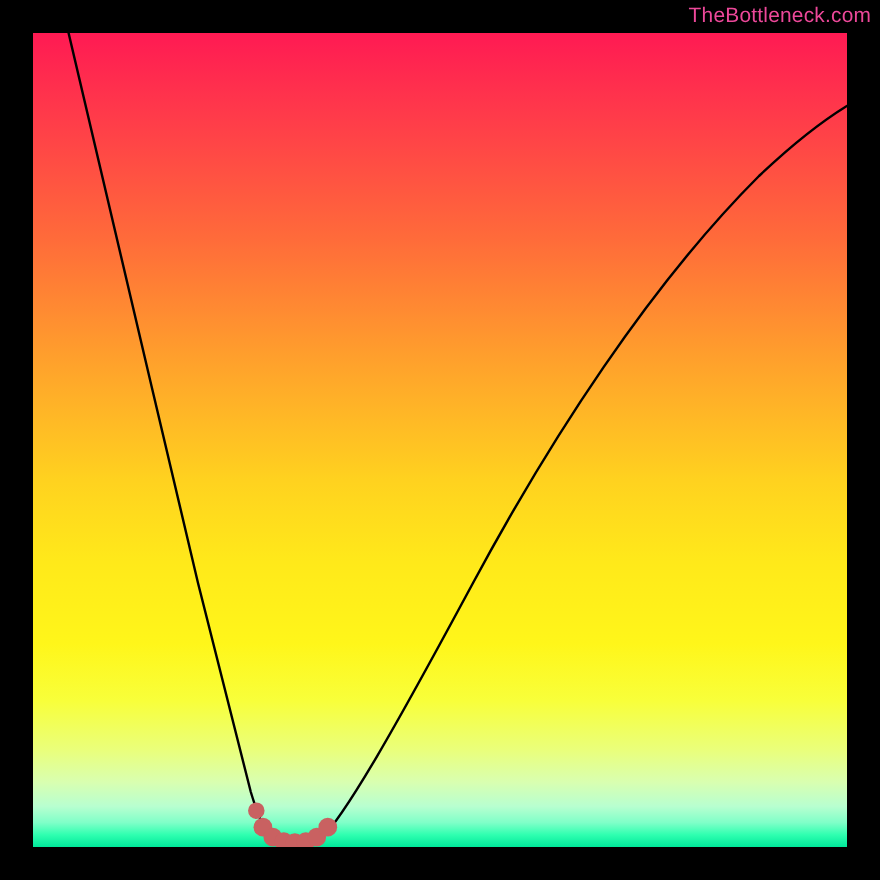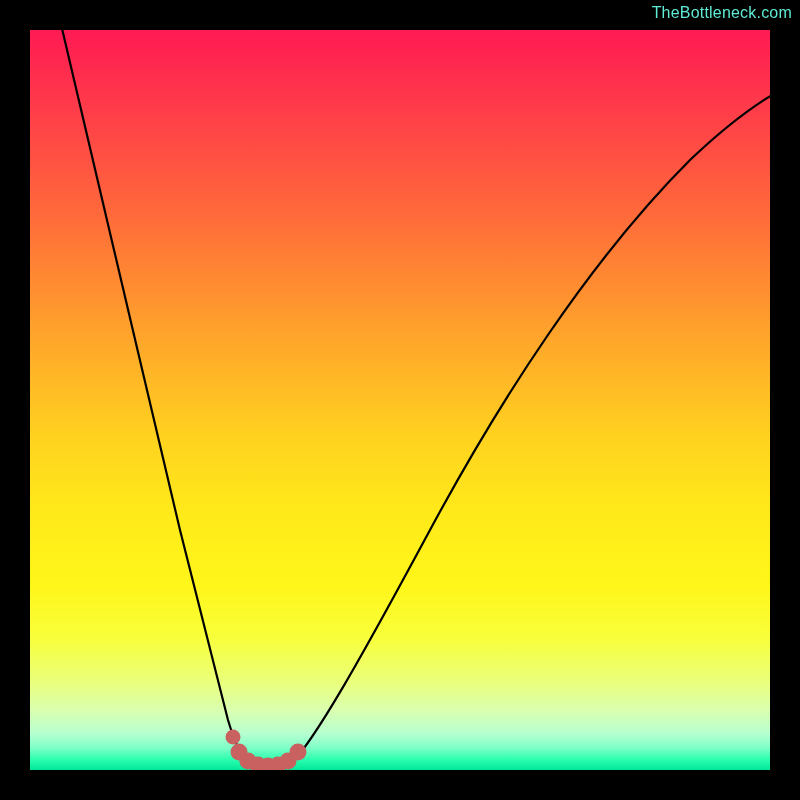--- a/index.html
+++ b/index.html
@@ -48,22 +48,22 @@
   svg.curves {
     position: absolute;
     inset: 0;
     width: 740px;
     height: 740px;
   }
   .watermark {
     position: absolute;
     top: 4px;
     right: 8px;
-    color: #5eead4;
-    font-size: 16px;
+    color: #ec4899;
+    font-size: 19px;
     font-weight: 400;
     letter-spacing: 0.2px;
   }
 </style>
 </head>
 <body>
 
 <div class="stage">
   <div class="watermark">TheBottleneck.com</div>
 

